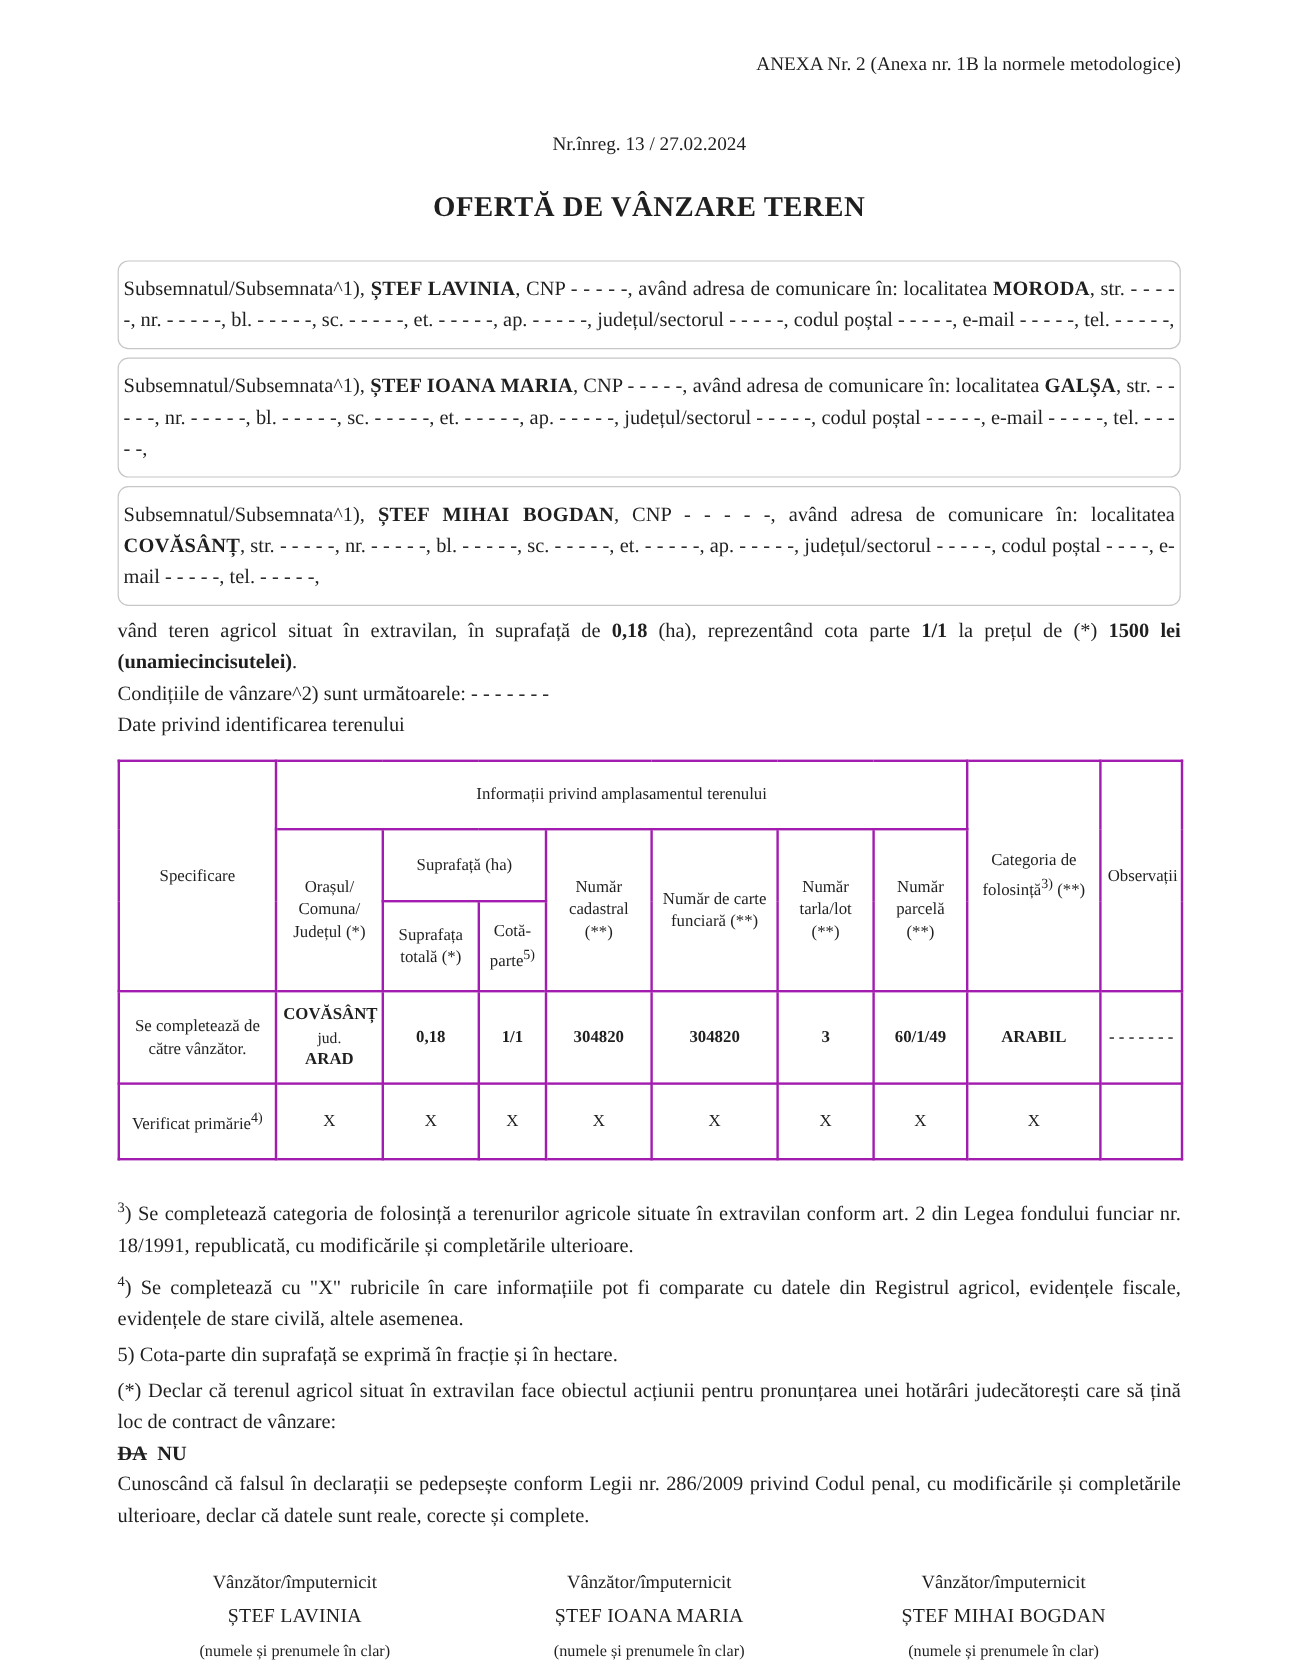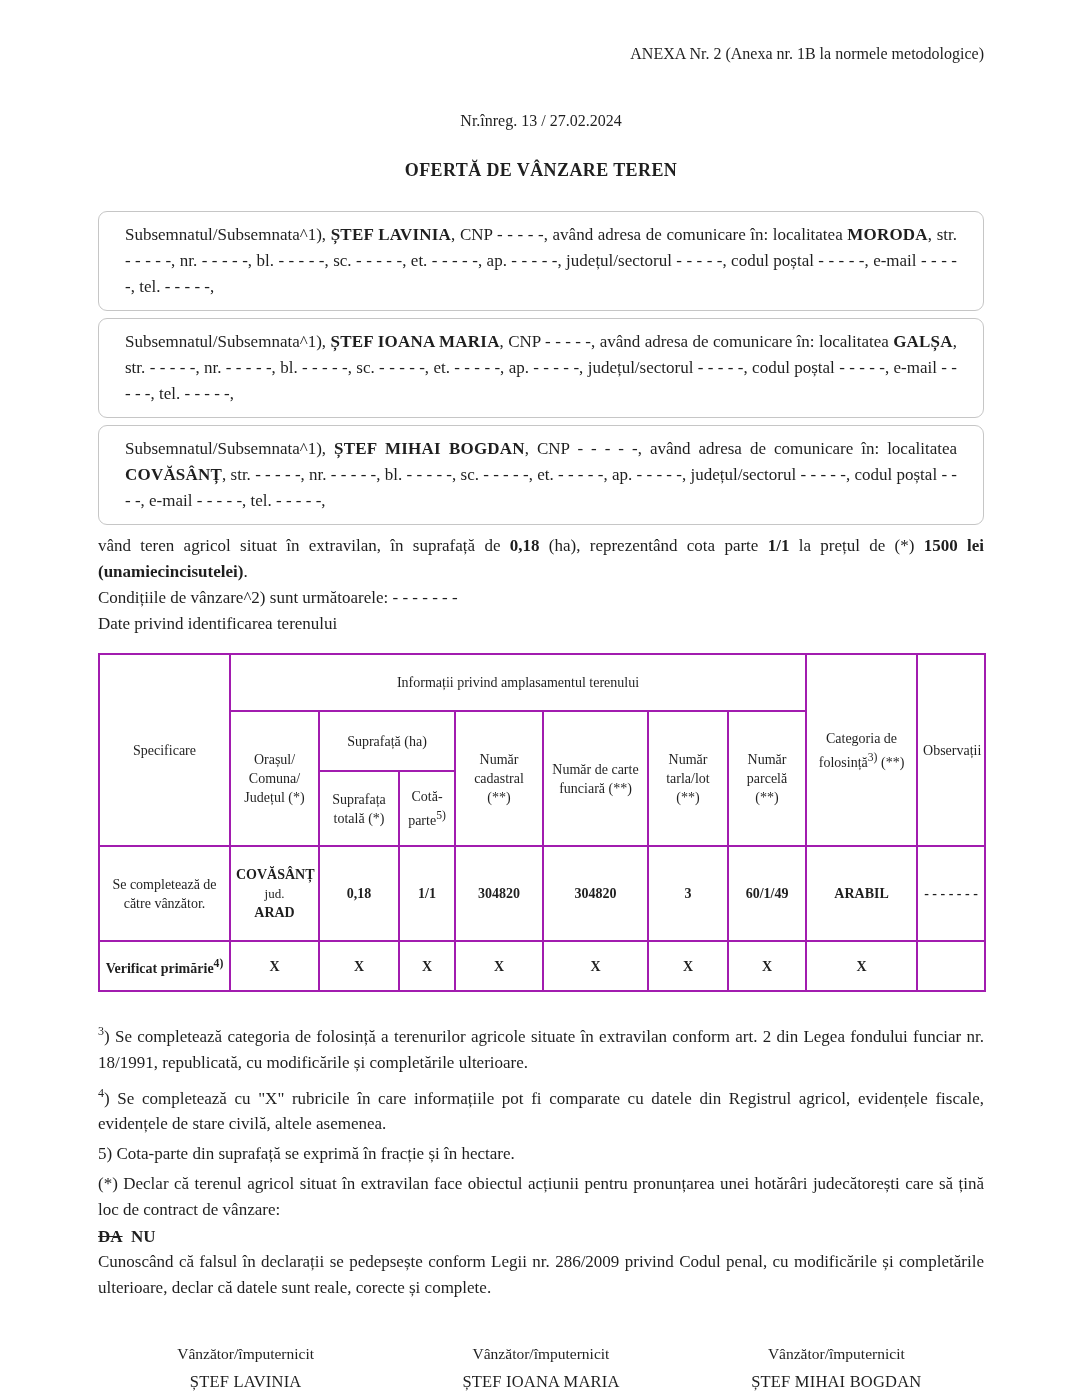--- a/index.html
+++ b/index.html
@@ -6,25 +6,25 @@
   body{
     width:1082px;height:1400px;
     font-family:"Liberation Serif","DejaVu Serif",serif;
     color:#1f1f1f;
     -webkit-font-smoothing:antialiased;
   }
   .page{padding:45px 98px 30px 98px;box-sizing:border-box;}
 
   .annex{ text-align:right; font-size:16px; }
   .reg{ text-align:center; font-size:16px; margin-top:49px; }
-  .title{ text-align:center; font-size:18px; font-weight:bold; letter-spacing:.4px; margin:30px 0 30px 0; }
+  .title{ text-align:center; font-size:24px; font-weight:bold; letter-spacing:.4px; margin:30px 0 30px 0; }
 
   .seller-box{
     border:1px solid #c6c6c6; border-radius:9px;
-    padding:10px 26px; margin-bottom:7px;
+    padding:10px 4px; margin-bottom:7px;
     font-size:17px; line-height:26px; text-align:justify;
   }
   .seller-box b{ letter-spacing:.2px; }
 
   .para{ font-size:17px; line-height:26px; margin:0; }
   .just{ text-align:justify; }
   .sale{ margin-top:8px; }
 
   table.land{
     border-collapse:collapse; margin-top:16px;
@@ -33,32 +33,32 @@
   table.land td{
     border:2px solid #a21caf;
     text-align:center; vertical-align:middle;
     font-size:14px; line-height:19px;
     padding:3px 5px; box-sizing:border-box;
     overflow:hidden;
   }
   td.pre{ white-space:pre-line; }
   td.leftcell{ text-align:left; padding-left:9px; }
   .r1{ height:57px; } .r2{ height:60px; } .r3{ height:75px; }
-  .rdata{ height:95px; } .rver{ height:50px;font-weight:bold; }
+  .rdata{ height:77px; } .rver{ height:63px; }
   td.bold, .bold{ font-weight:bold; }
   td.xcell{ font-size:21px; }
   .jud{ font-size:13px; font-weight:normal; }
 
   .fnotes{ margin-top:26px; }
   .fnote{ font-size:17px; line-height:26px; text-align:justify; margin:0 0 4px 0; }
   .fnote sup{ font-size:12px; }
   .danu{ font-size:17px; font-weight:bold; margin:2px 0; }
   .strike{ text-decoration:line-through; }
 
-  .sigs{ display:flex; margin-top:44px; }
+  .sigs{ display:flex; margin-top:34px; }
   .sig{ width:295.33px; text-align:center; }
   .sig-role{ font-size:15.5px; }
   .sig-name{ font-size:16.5px; margin-top:9px; letter-spacing:.2px; }
   .sig-note{ font-size:13.5px; margin-top:11px; }
 </style>
 </head>
 <body>
 
 <div class="page">
 

